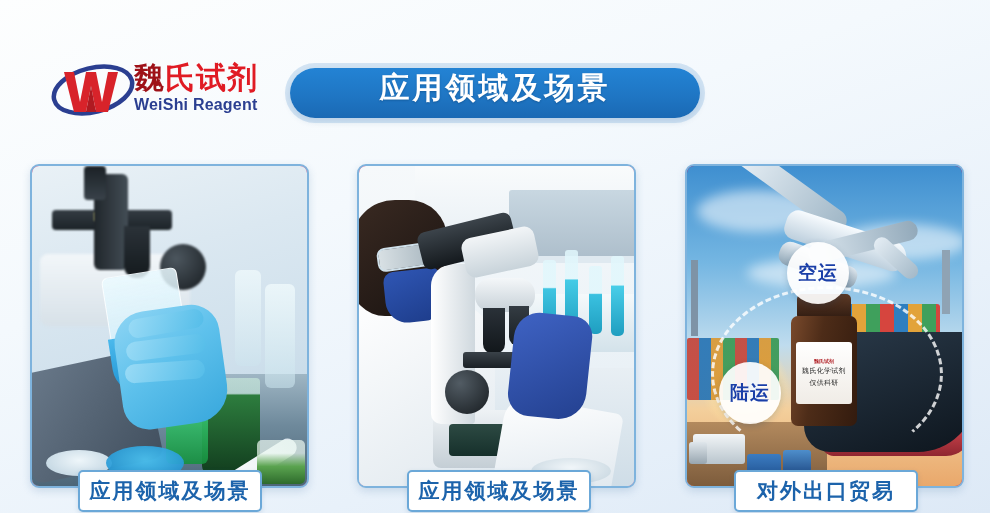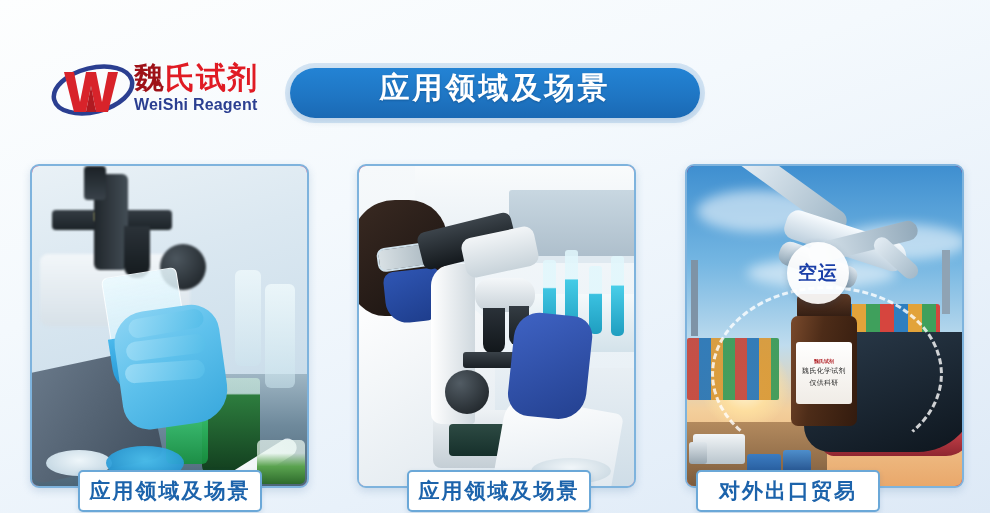--- a/index.html
+++ b/index.html
@@ -47,21 +47,21 @@
 
   .caption{
     position:absolute;height:38px;top:434px;
     background:#ffffff;border:2px solid #6ba8d8;border-radius:5px;
     display:flex;align-items:center;justify-content:center;
     box-shadow:0 2px 5px rgba(60,110,160,.18);
   }
   .caption span{color:#1c63ab;font-size:21px;font-weight:bold;letter-spacing:2px;white-space:nowrap;}
   .caption.c1{left:78px;width:180px;}
   .caption.c2{left:407px;width:180px;}
-  .caption.c3{left:696px;width:180px;}
+  .caption.c3{left:734px;width:180px;}
 
   
   .p1{background:linear-gradient(165deg,#e9f1f6 0%,#dbe8f1 30%,#cfe0ec 62%,#b9d2e2 100%);}
   .p1 .bench{position:absolute;left:0;bottom:0;width:100%;height:112px;
     background:linear-gradient(180deg,#9fb6c4 0%,#6f8a9c 45%,#4d6678 100%);}
   .p1 .scope-base{position:absolute;left:8px;top:88px;width:150px;height:72px;
     background:linear-gradient(180deg,#f2f6f9,#d7e1e8);border-radius:8px;filter:blur(1.5px);}
   .p1 .scope-arm{position:absolute;left:62px;top:8px;width:34px;height:96px;
     background:linear-gradient(90deg,#20262b,#434d55);border-radius:6px;filter:blur(1.2px);}
   .p1 .scope-stage{position:absolute;left:20px;top:44px;width:120px;height:20px;
@@ -332,20 +332,23 @@
           <div class="bt-label">
             <div class="bt-logo">魏氏试剂</div>
             <div class="bt-l1">魏氏化学试剂</div>
             <div class="bt-l2">仅供科研</div>
           </div>
         </div>
 
         <div class="bubble bb-air">
           <span>空运</span>
         </div>
+        <div class="bubble bb-land">
+          <span>陆运</span>
+        </div>
       </div>
     </div>
 
     <div class="caption c1">
       <span>应用领域及场景</span>
     </div>
     <div class="caption c2">
       <span>应用领域及场景</span>
     </div>
     <div class="caption c3">

